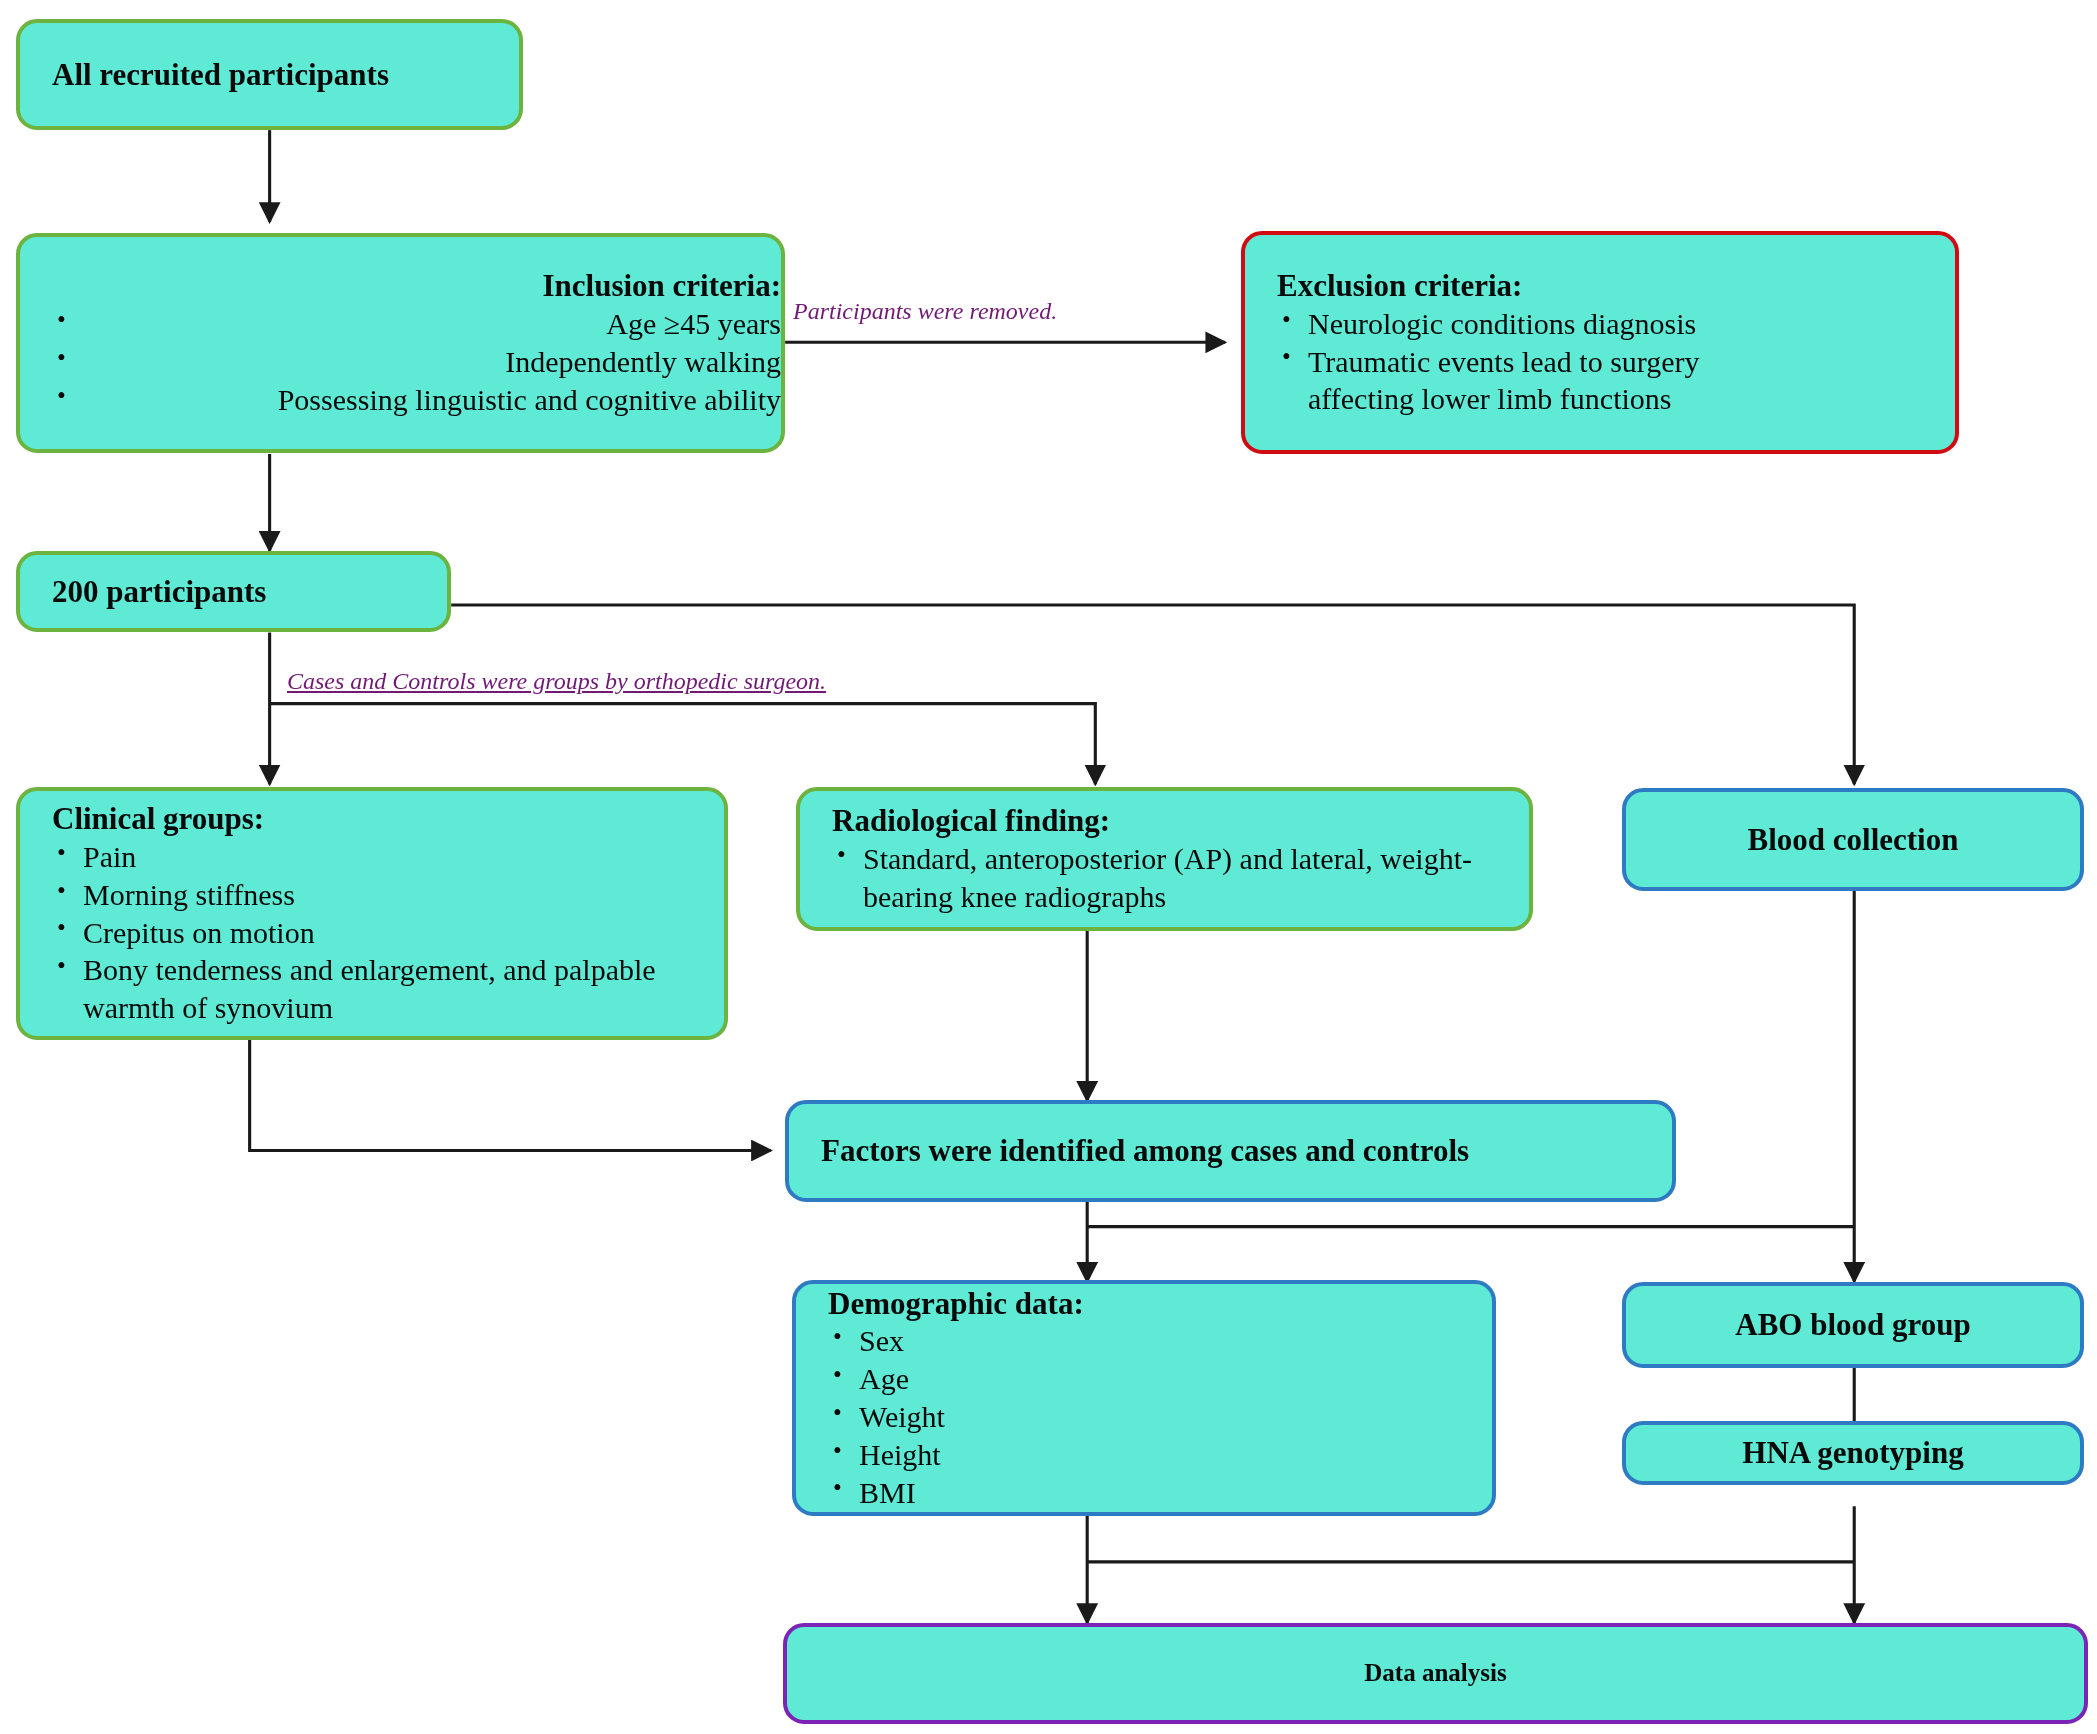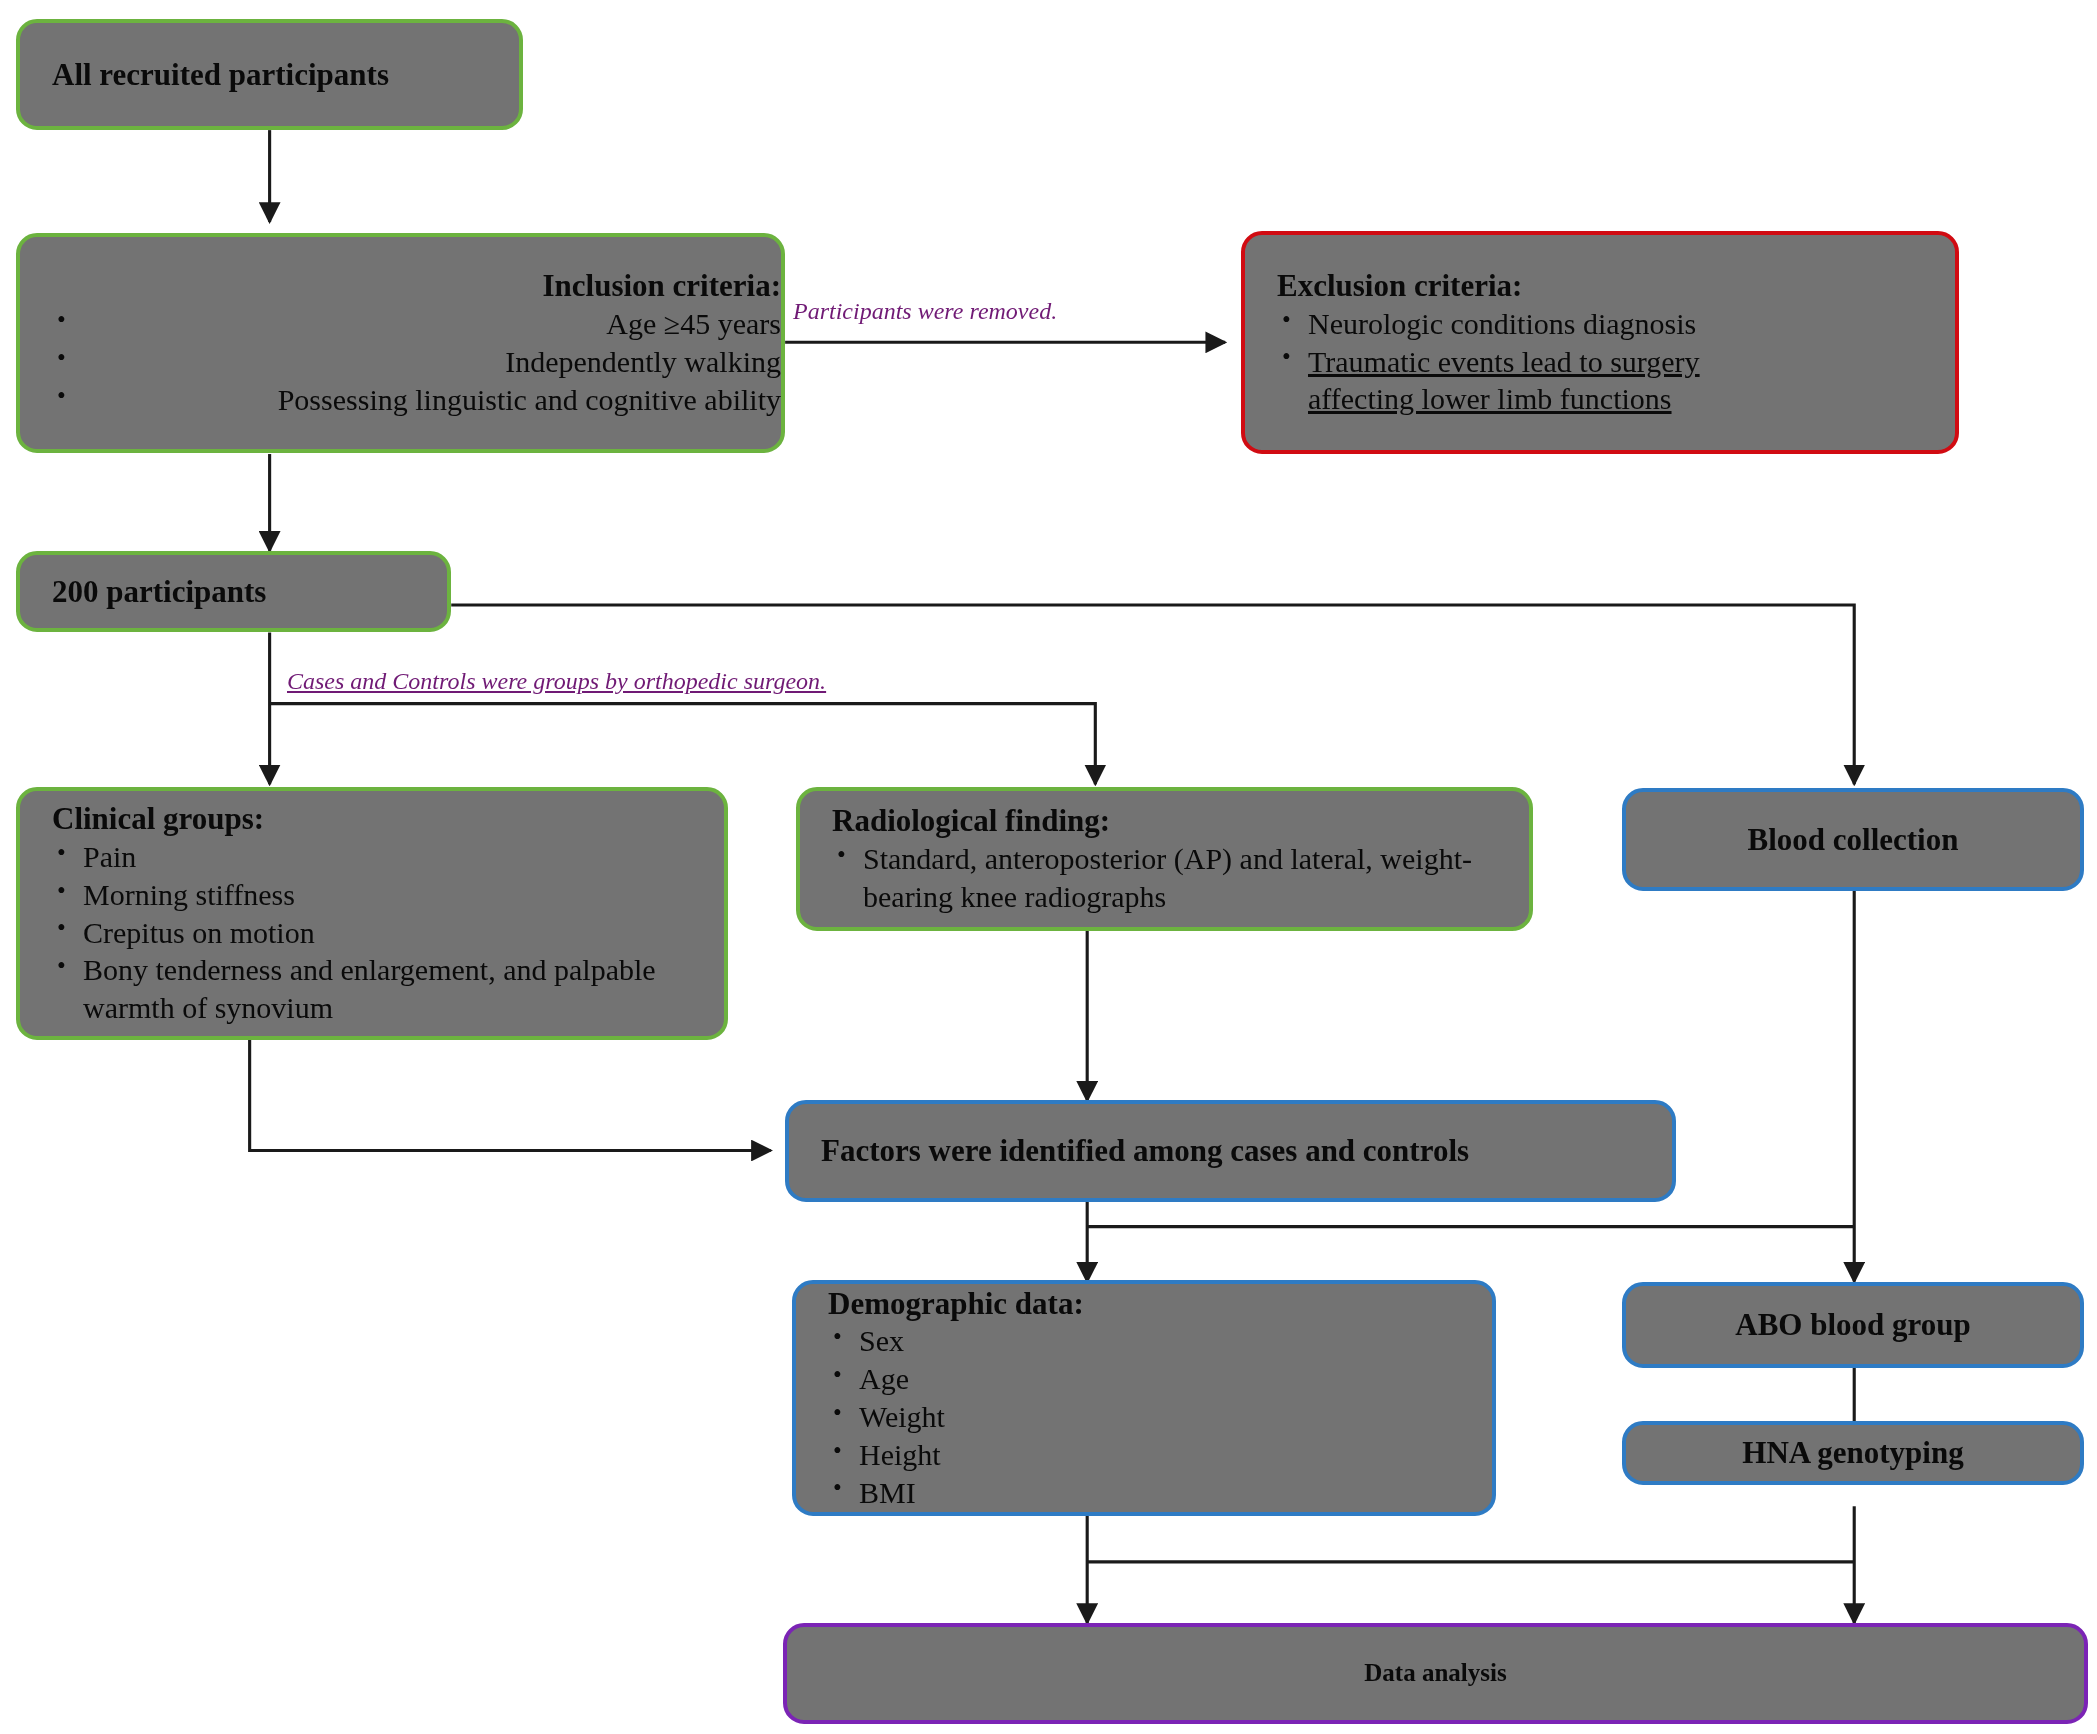--- a/index.html
+++ b/index.html
@@ -18,21 +18,21 @@
   svg#wires {
     position: absolute;
     left: 0; top: 0;
     width: 2097px;
     height: 1735px;
     pointer-events: none;
   }
   .node {
     position: absolute;
     box-sizing: border-box;
-    background: #737373;
+    background: #5eead4;
     border-style: solid;
     border-width: 4.4px;
     border-radius: 21px;
     display: flex;
     flex-direction: column;
     justify-content: center;
   }
   .node.green  { border-color: #6CB33F; }
   .node.red    { border-color: #D10B12; }
   .node.blue   { border-color: #2E7BC4; }
@@ -136,21 +136,21 @@
   </div>
 
   <div class="edge-label" style="left:793px; top:298px;">
     <span>Participants were removed.</span>
   </div>
 
   <div class="node red" style="left:1241px; top:231px; width:718px; height:223px;">
     <div class="title pad-l">Exclusion criteria:</div>
     <ul class="bullets">
       <li>Neurologic conditions diagnosis</li>
-      <li style="max-width:481px;text-decoration:underline;">Traumatic events lead to surgery affecting lower limb functions</li>
+      <li style="max-width:481px;">Traumatic events lead to surgery affecting lower limb functions</li>
     </ul>
   </div>
 
   <div class="node green" style="left:16px; top:551px; width:435px; height:81px;">
     <div class="title pad-l">200 participants</div>
   </div>
 
   <div class="edge-label" style="left:287px; top:668px;text-decoration:underline;">
     <span>Cases and Controls were groups by orthopedic surgeon.</span>
   </div>

